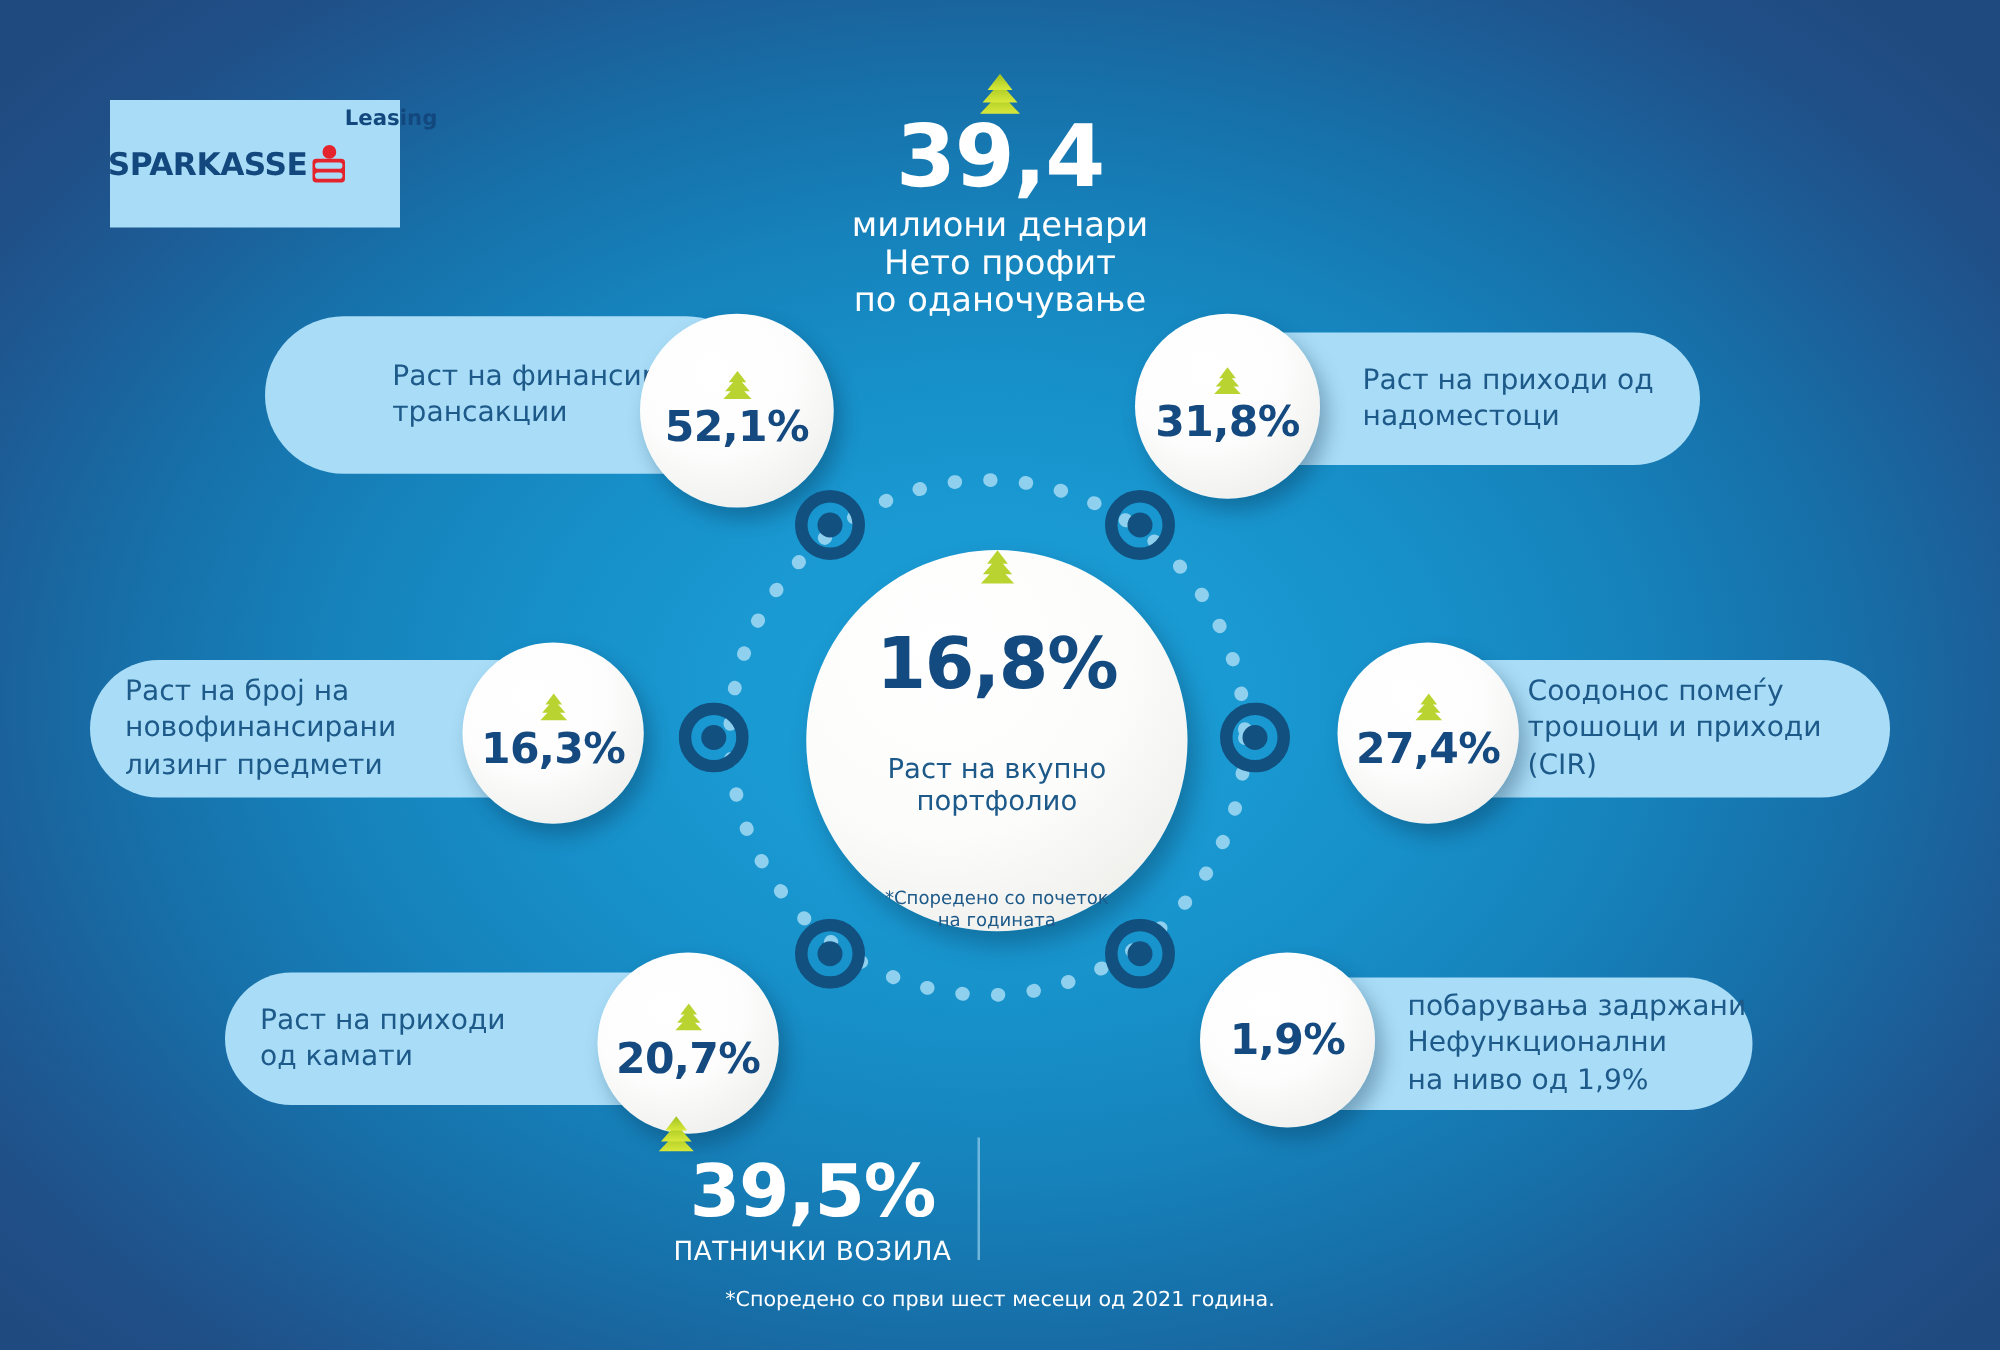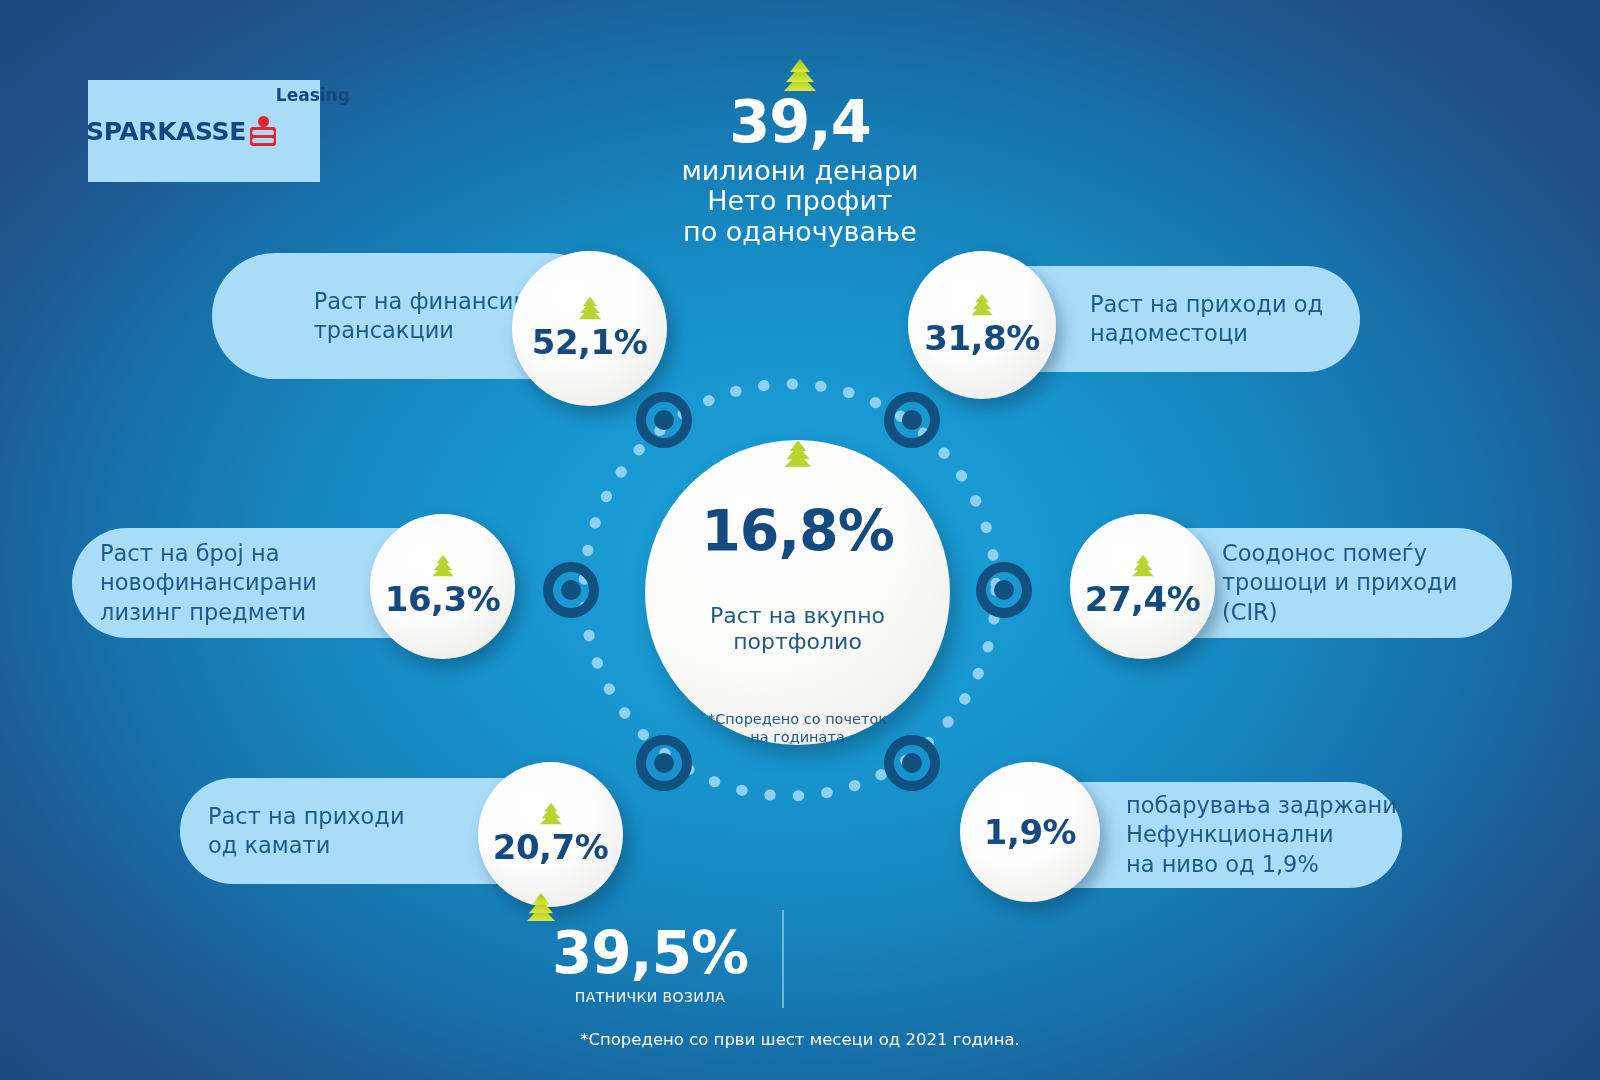--- a/index.html
+++ b/index.html
@@ -57,21 +57,21 @@
   
   .arrow{position:relative;display:block;}
   .arrow svg{display:block;}
 
   
   .top-block{
     position:absolute;left:600px;top:58px;width:400px;text-align:center;color:#ffffff;
   }
   .top-block .arrow{margin:0 auto 2px auto;width:48px;}
   .big-num{
-    font-size:59px;font-weight:bold;line-height:0.95;letter-spacing:-1px;color:#ffffff;
+    font-size:69px;font-weight:bold;line-height:0.95;letter-spacing:-1px;color:#ffffff;
   }
   .top-sub{font-size:27px;line-height:1.12;margin-top:6px;font-weight:400;color:#ffffff;}
 
   
   .pill{
     position:absolute;background:#a9ddf7;border-radius:999px;
     display:flex;align-items:center;box-sizing:border-box;
   }
   .pill .txt{
     font-size:22.5px;line-height:1.30;color:#1d5a8a;font-weight:400;
@@ -105,21 +105,21 @@
   .center-note{font-size:14.5px;color:#1d5a8a;line-height:1.25;margin-top:24px;}
 
   .marker{position:absolute;width:56px;height:56px;}
 
   
   .bot{
     position:absolute;text-align:center;color:#ffffff;
   }
   .bot .arrow{margin:0 auto 2px auto;}
   .bot .v{font-size:58px;font-weight:bold;line-height:1;letter-spacing:-1px;}
-  .bot .l{font-size:14px;letter-spacing:0.4px;margin-top:7px;}
+  .bot .l{font-size:21px;letter-spacing:0.4px;margin-top:7px;}
   .divider{
     position:absolute;left:782px;top:910px;width:2px;height:98px;background:#8fc9e8;opacity:0.75;
   }
   .footnote{
     position:absolute;left:0;top:1030px;width:1600px;text-align:center;
     font-size:16.5px;color:#ffffff;
   }
 </style>
 </head>
 <body>

